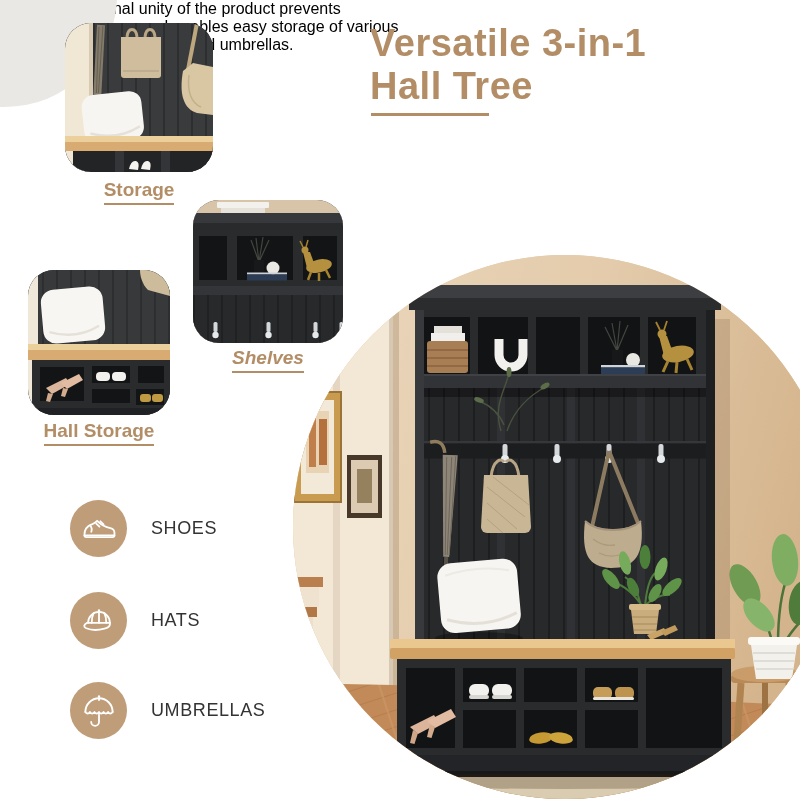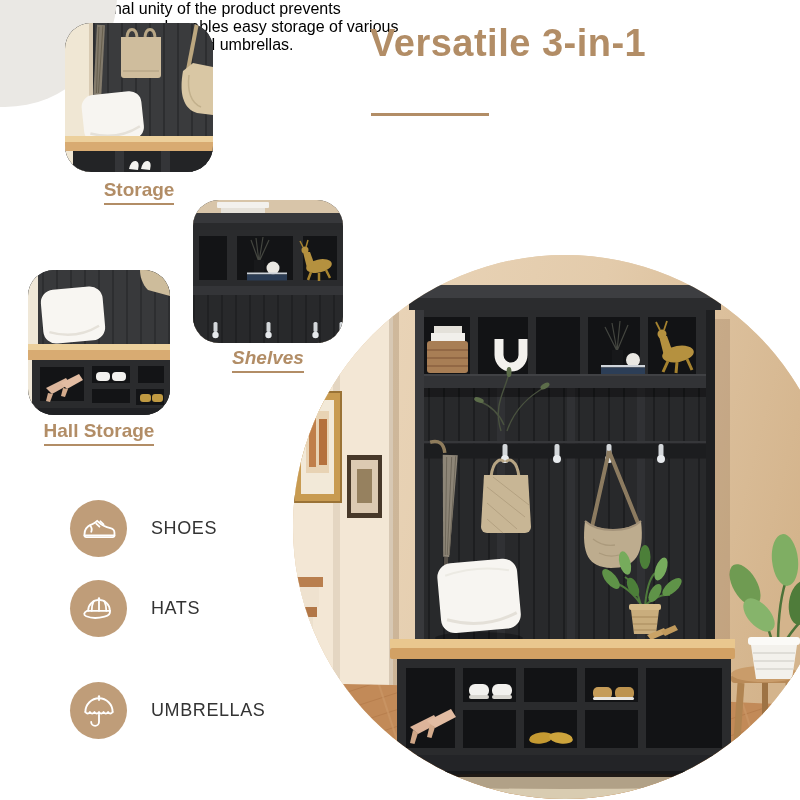--- a/index.html
+++ b/index.html
@@ -14,21 +14,21 @@
   .card-shoes{left:28px;top:270px;width:142px;height:145px;}
   .card-label{color:#b28d66;font-weight:bold;font-size:19px;text-align:center;}
   .card-label span{display:inline-block;border-bottom:2.5px solid #b28d66;padding-bottom:2px;}
   .label-seating{left:65px;width:148px;top:179px;}
   .label-shelves{left:193px;width:150px;top:347px;font-style:italic;}
   .label-shoes{left:28px;width:142px;top:420px;}
   .hero-title{left:370px;top:22px;color:#b28d66;font-size:38px;font-weight:bold;line-height:43px;letter-spacing:.5px;}
   .title-underline{left:371px;top:113px;width:118px;height:3px;background:#b28d66;}
   .desc{left:370px;top:134px;color:#3d3d3d;font-size:16.5px;line-height:27px;}
   .feature-row{left:70px;display:flex;align-items:center;gap:24px;}
-  .frow-shoes{top:500px;} .frow-hats{top:580px;} .frow-umbrellas{top:682px;}
+  .frow-shoes{top:500px;} .frow-hats{top:592px;} .frow-umbrellas{top:682px;}
   .ficon{width:57px;height:57px;border-radius:50%;background:#bf9d79;flex:0 0 auto;
          display:flex;align-items:center;justify-content:center;}
   .flabel{color:#333333;font-size:18px;letter-spacing:.6px;}
   .photo{left:293px;top:255px;width:544px;height:544px;border-radius:50%;overflow:hidden;background:#e3cbab;}
 </style>
 </head>
 <body>
 
 <div class="abs blob"></div>
 
@@ -178,20 +178,21 @@
   <rect x="4" y="138" width="138" height="7" fill="#202124"></rect>
 </svg>
 </figure>
 <div class="abs card-label label-shoes">
   <span>Hall Storage</span>
 </div>
 
 <header>
   <h1 class="abs hero-title" style="margin:0">
     <div>Versatile 3-in-1</div>
+    <div>Hall Tree</div>
   </h1>
   <div class="abs title-underline"></div>
   <p class="abs desc" style="margin:0">
     </p>
     <div>The multifunctional unity of the product prevents</div>
     <div>clutter in your room and enables easy storage of various</div>
     <div>items such as shoes,hats, and umbrellas.</div>
   <p></p>
 </header>
 

